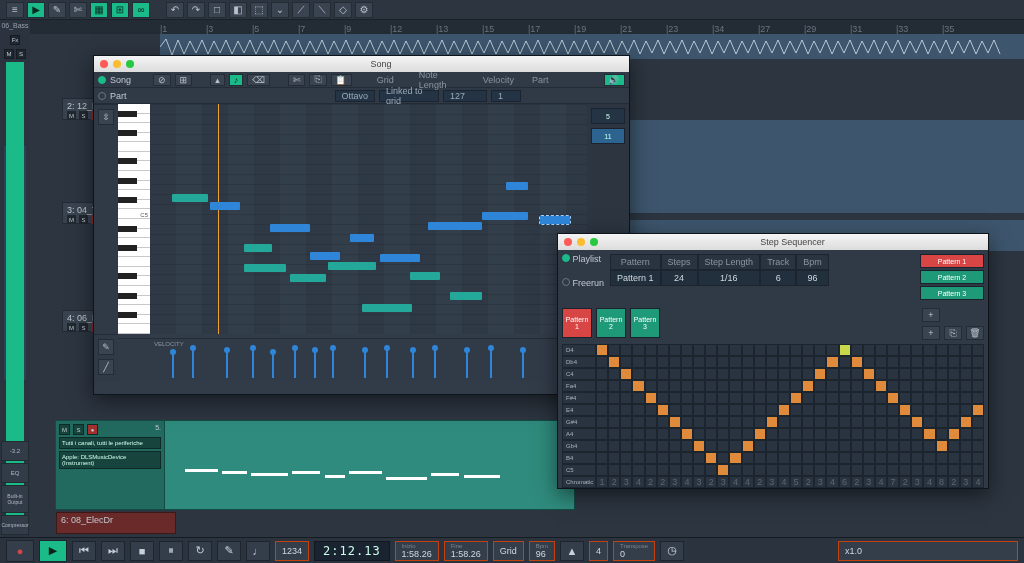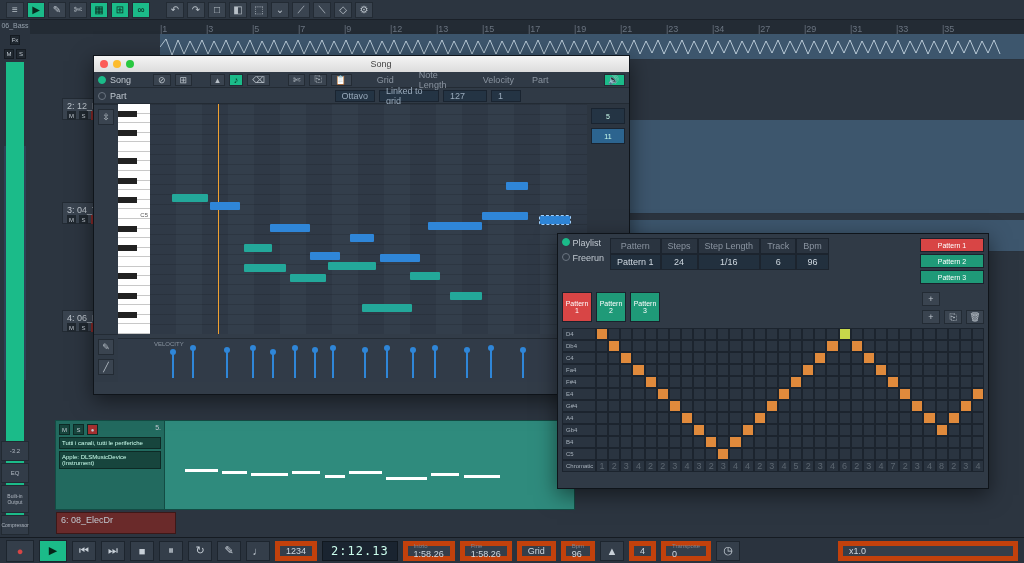--- a/index.html
+++ b/index.html
@@ -116,21 +116,21 @@
 .step-footer { display: flex; height: 12px; font-size: 6px; }
 .step-footer .sfc { flex: 1; border: 1px solid #1c242e; background: #2a3440; display: flex; align-items: center; justify-content: center; color: #5c6670; }
 
 
 .transport { position: absolute; left: 0; right: 0; bottom: 0; height: 26px; background: #2a333e; display: flex; align-items: center; padding: 0 6px; gap: 5px; border-top: 1px solid #151b22; }
 .tp-btn { width: 24px; height: 20px; background: #343e4a; border: 1px solid #1d252e; display: flex; align-items: center; justify-content: center; font-size: 11px; color: #c8d0d8; }
 .tp-btn.big { width: 28px; height: 22px; }
 .tp-btn.rec { color: #d84545; }
 .tp-btn.play { background: #1bbb89; color: #062418; }
 .tp-lcd { height: 20px; background: #1a2430; border: 1px solid #11181f; padding: 0 8px; display: flex; align-items: center; justify-content: center; font-family: monospace; font-size: 12px; color: #cfe; letter-spacing: 1px; }
-.tp-field { height: 20px; background: #343e4a; border: 5px solid #c2410c; padding: 0 6px; display: flex; flex-direction: column; justify-content: center; font-size: 7px; }
+.tp-field { height: 20px; background: #343e4a; border: 1px solid #c2410c; padding: 0 6px; display: flex; flex-direction: column; justify-content: center; font-size: 7px; }
 .tp-field .l { color: #7a8490; font-size: 6px; }
 .tp-field .v { color: #cfd8e0; }
 </style>
 </head>
 <body>
 
 <div class="top-toolbar">
   <div class="tb-btn">≡</div>
   <div class="tb-btn green">▶</div>
   <div class="tb-btn">✎</div>
@@ -388,22 +388,30 @@
       <div class="vel-stick" style="left:294px;height:28px"></div>
       <div class="vel-stick" style="left:316px;height:30px"></div>
       <div class="vel-stick" style="left:348px;height:28px"></div>
       <div class="vel-stick" style="left:372px;height:30px"></div>
       <div class="vel-stick" style="left:404px;height:28px"></div>
     </div>
   </div>
 </div>
 
 <div class="step-window">
+  <div class="win-titlebar">
+    <div class="traffic">
+      <span class="tr-r"></span>
+      <span class="tr-y"></span>
+      <span class="tr-g"></span>
+    </div>
+    <div class="win-title-text">Step Sequencer</div>
+  </div>
   <div class="step-toolbar">
-    <div style="display:flex;flex-direction:column;gap:5px">
+    <div style="display:flex;flex-direction:column;gap:14px">
       <div><span class="pr-radio on"></span> <span>Playlist</span></div>
       <div><span class="pr-radio"></span> <span>Freerun</span></div>
     </div>
     <div class="step-fields">
       <div class="sf-col">
           <div class="sf-lbl">Pattern</div>
           <div class="sf-val">Pattern 1</div>
         </div>
       <div class="sf-col">
           <div class="sf-lbl">Steps</div>

